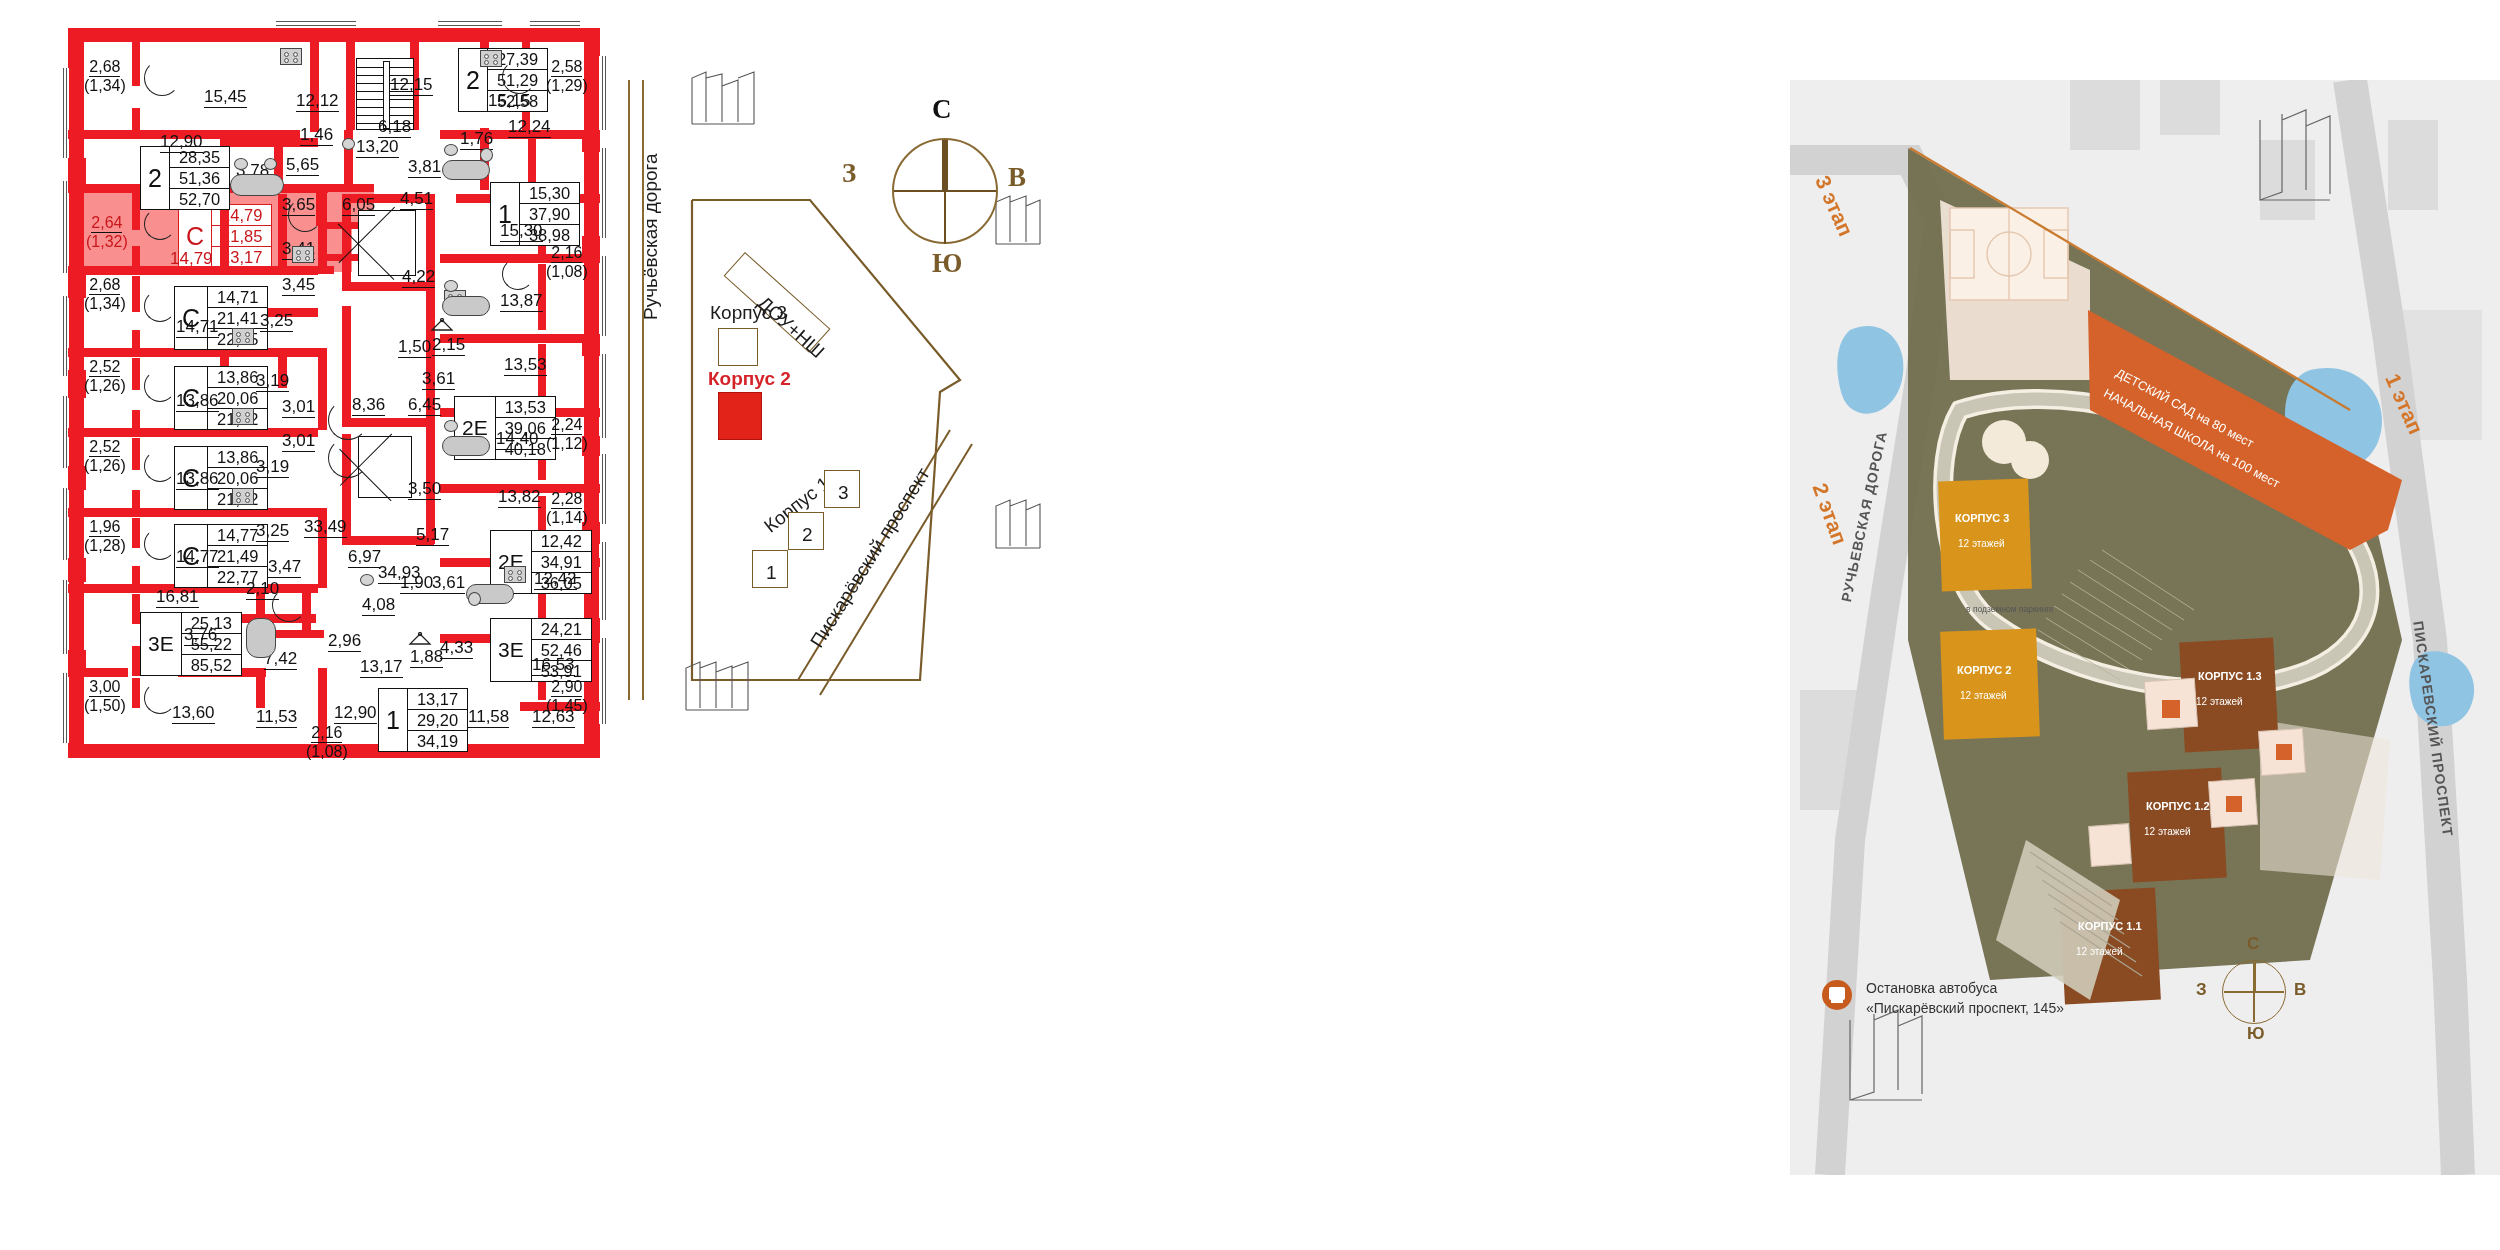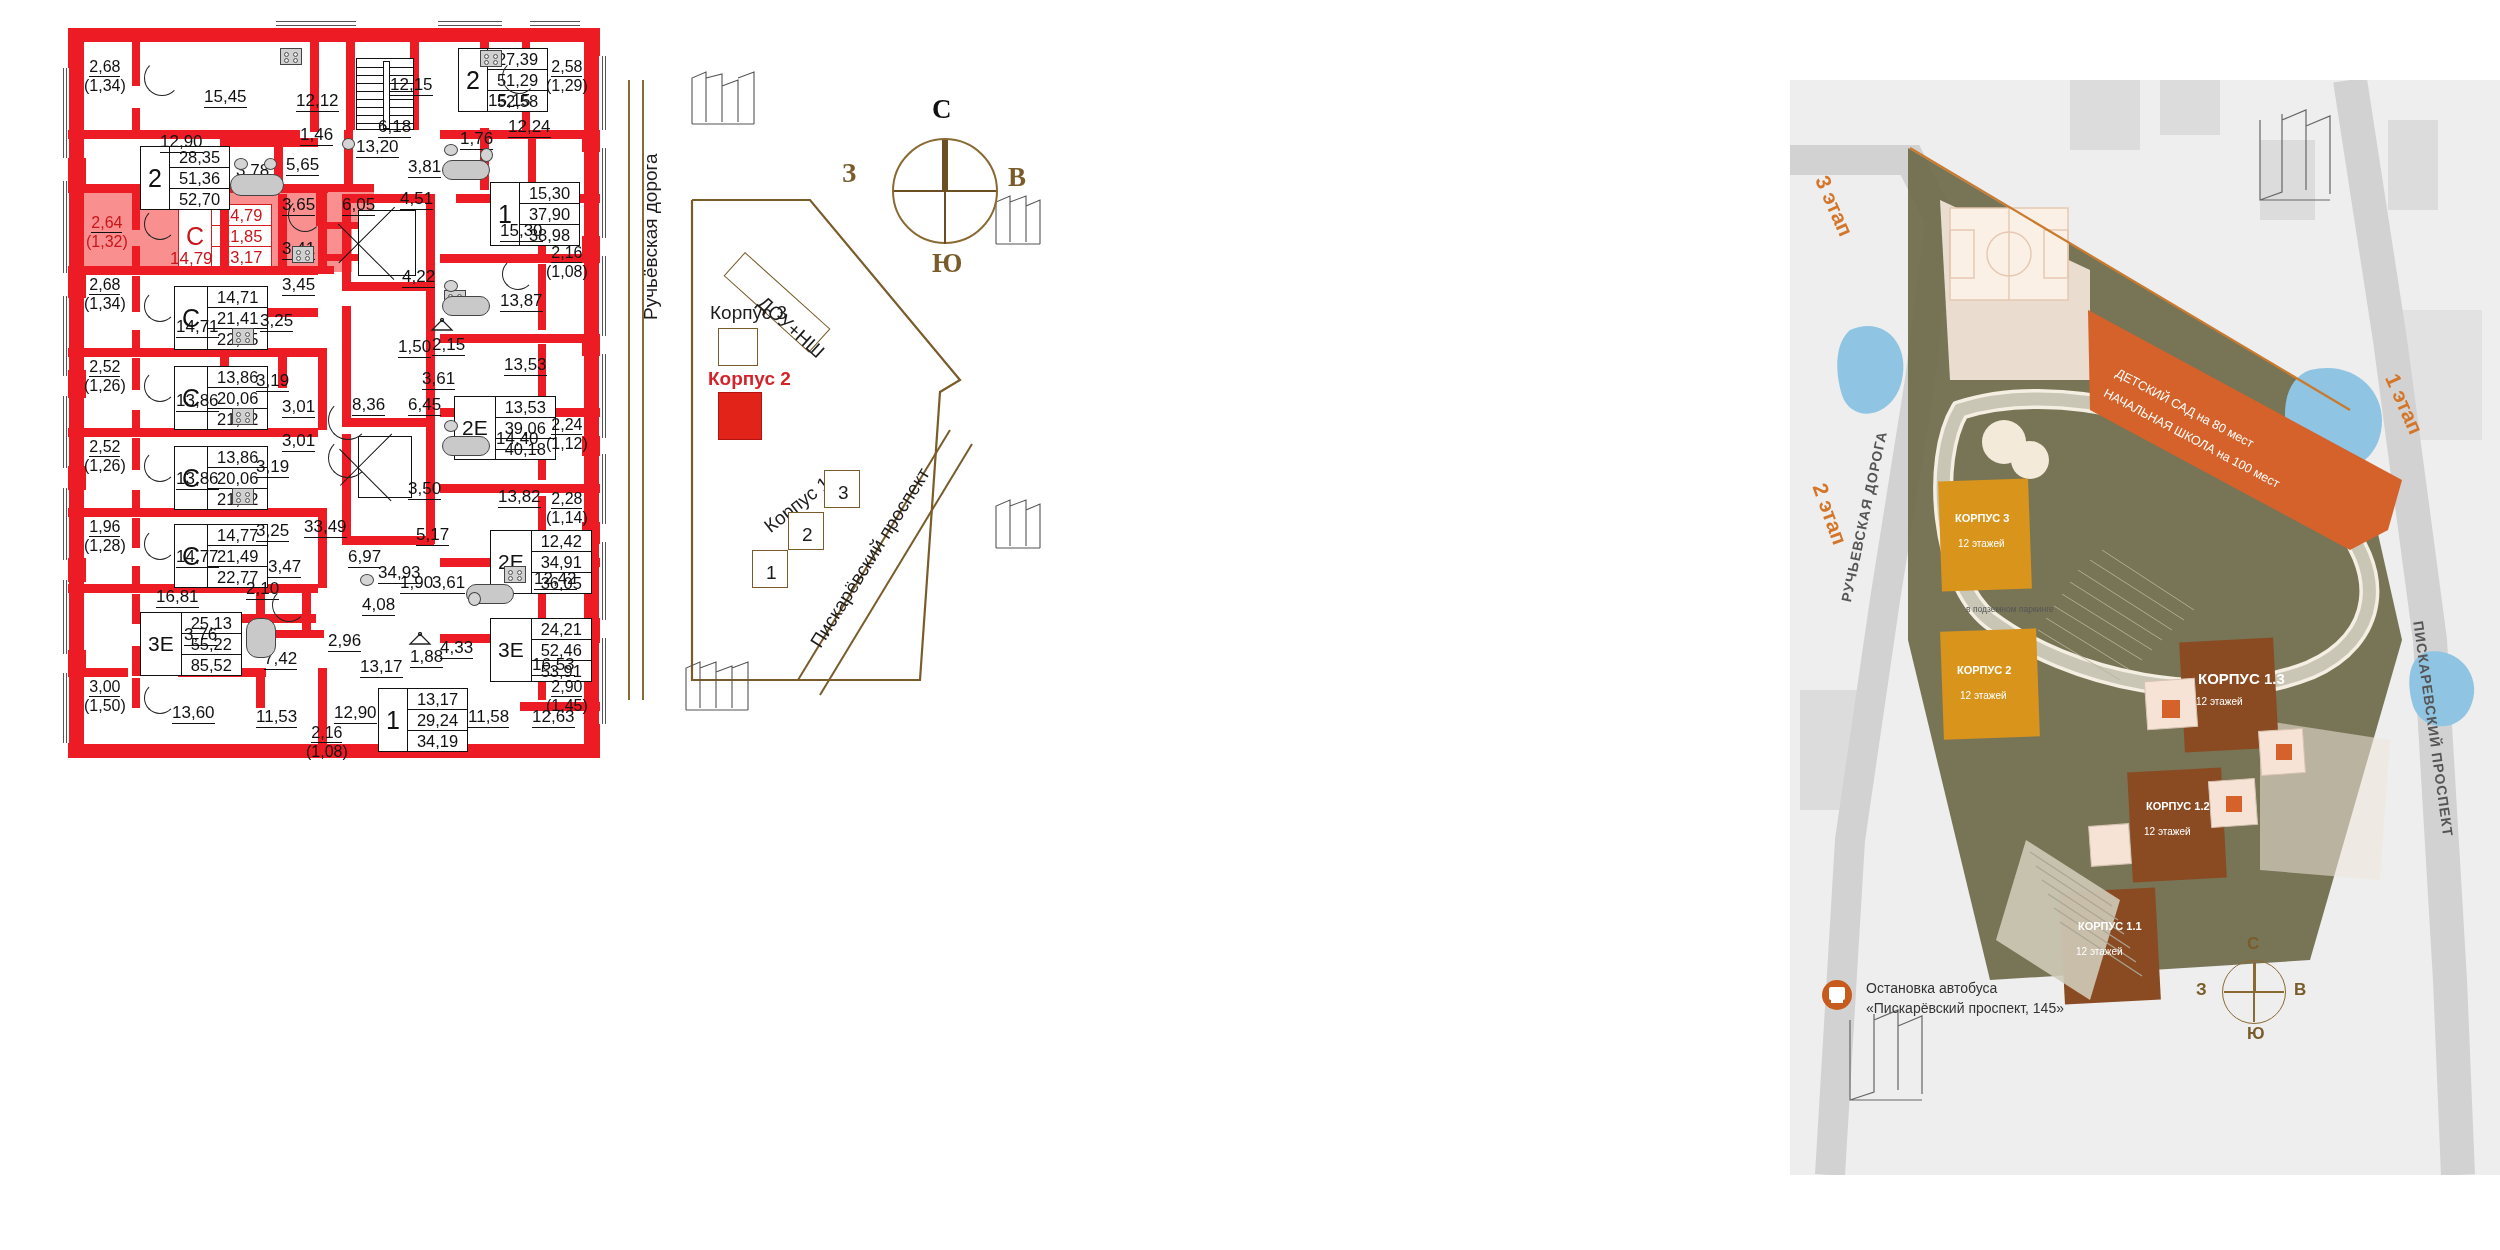--- a/index.html
+++ b/index.html
@@ -357,21 +357,21 @@
 
     <div class="lbl area-txt" style="left:236px; top:74px;">12,12</div>
     <div class="lbl area-txt" style="left:240px; top:108px;">1,46</div>
     <div class="lbl area-txt nb" style="left:296px; top:120px; border-bottom:1.5px solid #111;">13,20</div>
     <div class="lbl area-txt" style="left:282px; top:178px;">6,05</div>
 
     <div class="badge" style="left:318px; top:670px;">
       <div class="t">1</div>
       <div class="nums">
         <span>13,17</span>
-        <span>29,24</span>
+        <span>29,20</span>
         <span>34,19</span>
         </div>
     </div>
     <div class="lbl bal" style="left:246px; top:706px;">
       <u>2,16</u><br><span>(1,08)</span></div>
 
     <div class="badge" style="left:398px; top:30px;">
       <div class="t">2</div>
       <div class="nums">
         <span>27,39</span>
@@ -692,21 +692,21 @@
 
     <div class="r-txt" style="left:330px; top:286px; color:#ffffff; font-size:12.5px; transform:rotate(28deg); transform-origin:0 0;">ДЕТСКИЙ САД на 80 мест</div>
     <div class="r-txt" style="left:318px; top:306px; color:#ffffff; font-size:12.5px; transform:rotate(28deg); transform-origin:0 0;">НАЧАЛЬНАЯ ШКОЛА на 100 мест</div>
 
     <div class="r-txt" style="left:165px; top:432px; color:#fff; font-size:11px; font-weight:bold;">КОРПУС 3</div>
     <div class="r-txt" style="left:168px; top:458px; color:#fff; font-size:10px;">12 этажей</div>
 
     <div class="r-txt" style="left:167px; top:584px; color:#fff; font-size:11px; font-weight:bold;">КОРПУС 2</div>
     <div class="r-txt" style="left:170px; top:610px; color:#fff; font-size:10px;">12 этажей</div>
 
-    <div class="r-txt" style="left:408px; top:590px; color:#fff; font-size:15px; font-weight:bold;">КОРПУС 1.3</div>
+    <div class="r-txt" style="left:408px; top:590px; color:#fff; font-size:11px; font-weight:bold;">КОРПУС 1.3</div>
     <div class="r-txt" style="left:406px; top:616px; color:#fff; font-size:10px;">12 этажей</div>
 
     <div class="r-txt" style="left:356px; top:720px; color:#fff; font-size:11px; font-weight:bold;">КОРПУС 1.2</div>
     <div class="r-txt" style="left:354px; top:746px; color:#fff; font-size:10px;">12 этажей</div>
 
     <div class="r-txt" style="left:288px; top:840px; color:#fff; font-size:11px; font-weight:bold;">КОРПУС 1.1</div>
     <div class="r-txt" style="left:286px; top:866px; color:#fff; font-size:10px;">12 этажей</div>
 
     <div class="r-txt" style="left:176px; top:524px; color:#555; font-size:8.5px;">в подземном паркинге</div>
 

